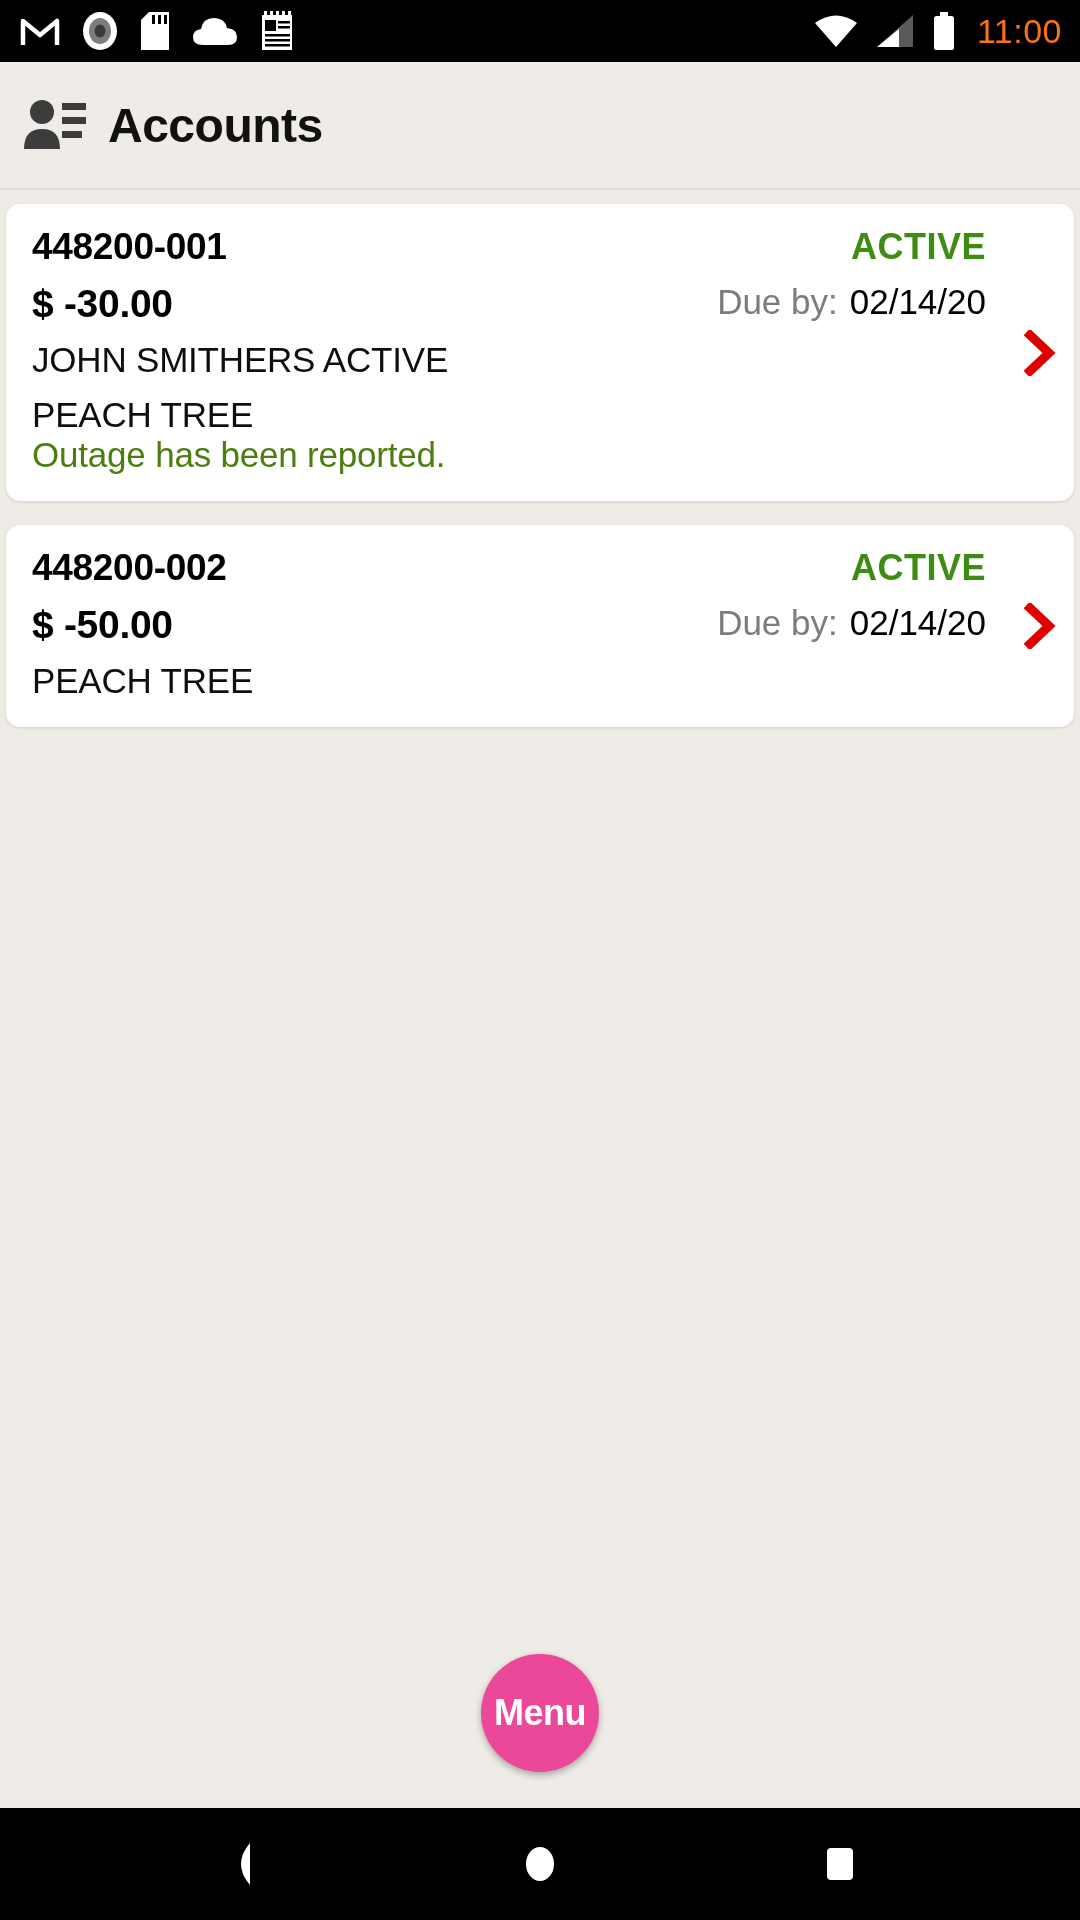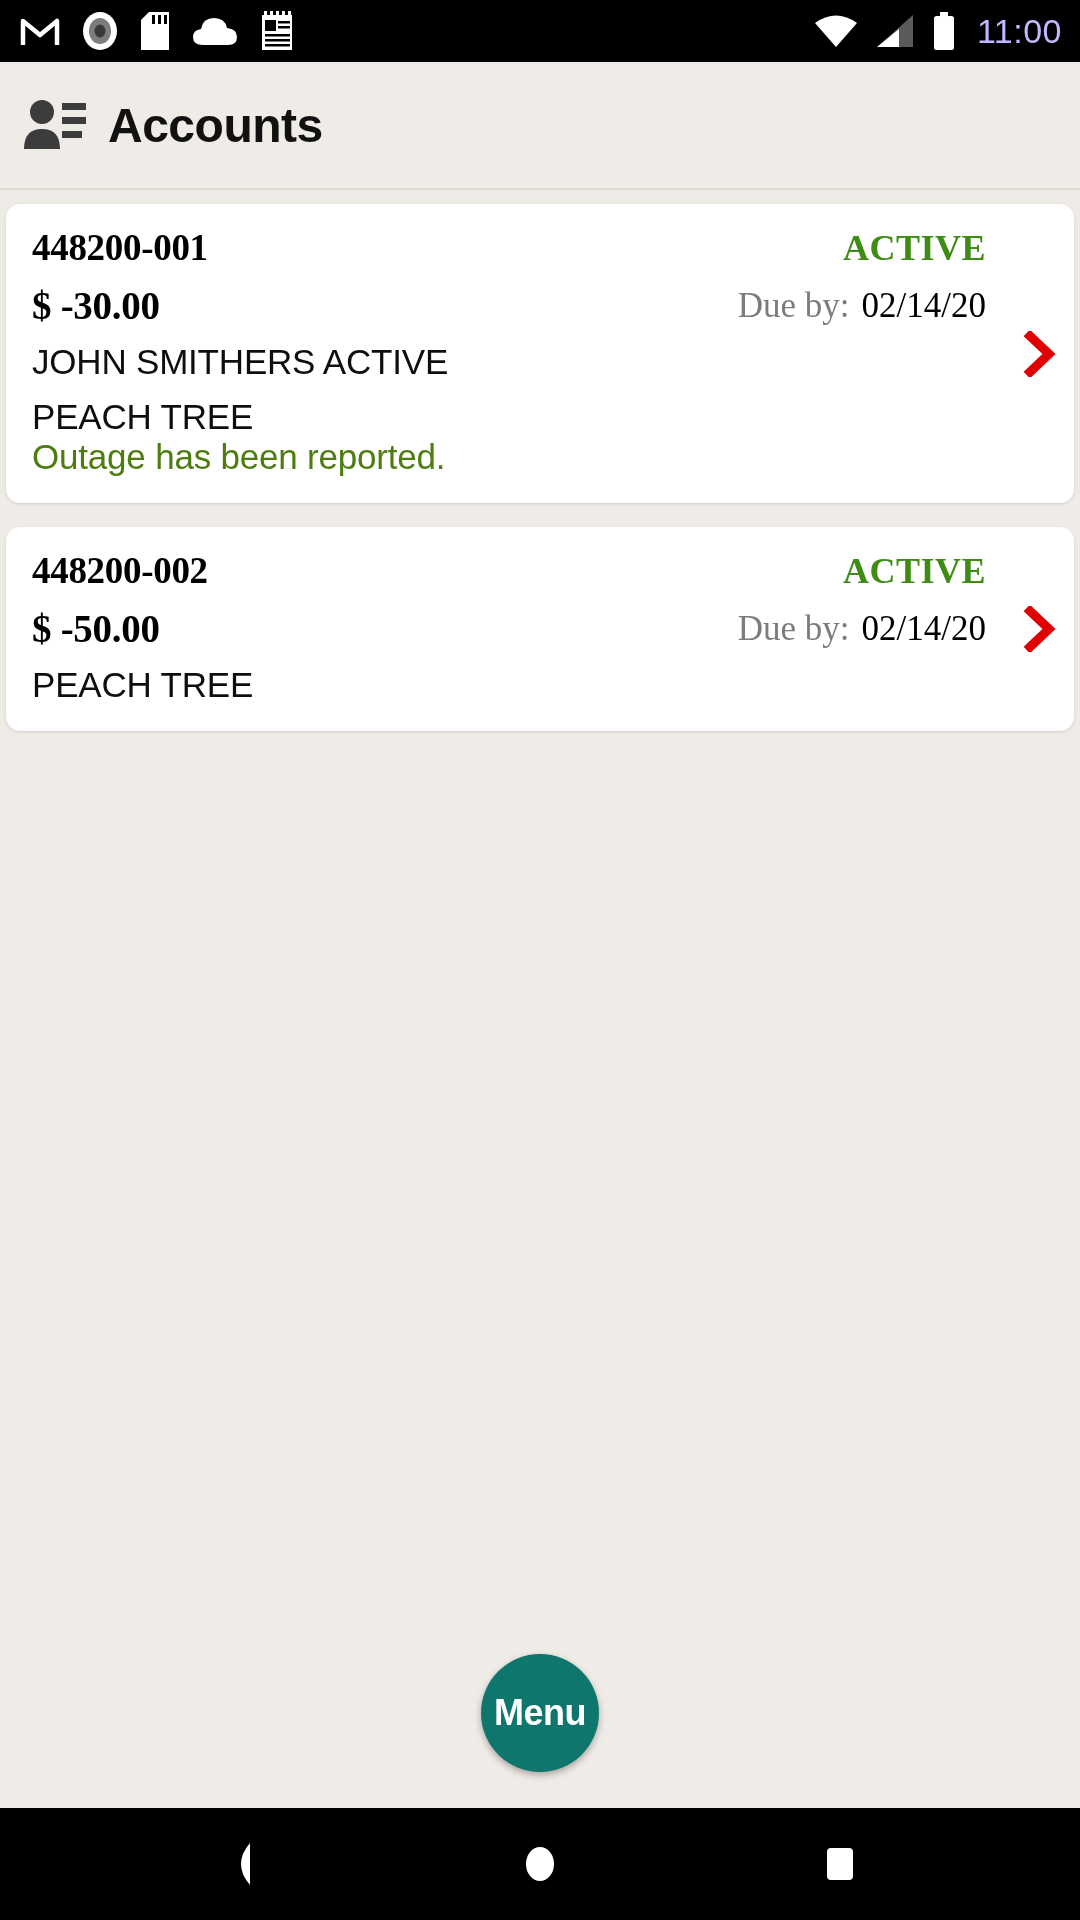--- a/index.html
+++ b/index.html
@@ -6,21 +6,21 @@
   html, body {
     width:1080px; height:1920px;
     background:#EFEBE6;
     font-family:"Liberation Sans", sans-serif;
     overflow:hidden;
   }
   #app { position:relative; width:1080px; height:1920px; display:flex; flex-direction:column; }
 
   
   .statusbar{
-    height:62px; background:#000; color:#c4b5fd;
+    height:62px; background:#000; color:#f97316;
     display:flex; align-items:center; padding:0 18px 0 20px;
     flex:0 0 62px;
   }
   .sb-left{ display:flex; align-items:center; gap:22px; }
   .sb-right{ margin-left:auto; display:flex; align-items:center; gap:17px; }
   .sb-icon{ display:block; }
   .sb-time{ font-size:34px; font-weight:400; letter-spacing:.5px; line-height:1; padding-left:4px; }
 
   
   .appbar{
@@ -33,21 +33,21 @@
 
   
   .list{ flex:1 1 auto; background:#EFEBE6; padding:14px 0 0 0; overflow:hidden; }
   .card{
     position:relative;
     background:#fff; border-radius:14px;
     margin:0 6px 24px 6px;
     padding:22px 26px 26px 26px;
     box-shadow:0 1px 3px rgba(0,0,0,.13);
   }
-  .row{ display:flex; align-items:center;font-family:Liberation Serif, serif; }
+  .row{ display:flex; align-items:flex-start; }
   .row-top{ margin-bottom:14px; }
   .acct-no{ font-size:37px; font-weight:700; color:#000; letter-spacing:-0.3px; }
   .status{ margin-left:auto; font-size:36px; font-weight:700; color:#3E8C14; letter-spacing:.5px; padding-right:62px; }
   .row-amt{ margin-bottom:14px; }
   .amount{ font-size:39px; font-weight:700; color:#000; letter-spacing:-0.3px; }
   .due-wrap{ margin-left:auto; display:flex; align-items:baseline; gap:12px; padding-right:62px; }
   .due-label{ font-size:35px; color:#7C7C7C; }
   .due-date{ font-size:35px; color:#000; }
   .name{ font-size:35px; color:#0E0E0E; margin-bottom:15px; letter-spacing:-0.2px; }
   .place{ font-size:35px; color:#0E0E0E; letter-spacing:-0.2px; }
@@ -55,21 +55,21 @@
   .chevron{
     position:absolute; right:18px; top:50%; transform:translateY(-50%);
     width:34px; height:46px;
   }
 
   
   .fab{
     position:absolute; left:50%; transform:translateX(-50%);
     bottom:148px;
     width:118px; height:118px; border-radius:50%;
-    background:#0f766e;
+    background:#ec4899;
     display:flex; align-items:center; justify-content:center;
     box-shadow:0 3px 7px rgba(0,0,0,.3);
   }
   .fab-label{ color:#fff; font-size:36px; font-weight:700; letter-spacing:-0.5px; }
 
   
   .navbar{
     flex:0 0 112px; background:#000;
     display:flex; align-items:center; justify-content:space-around;
     padding:0 90px;

